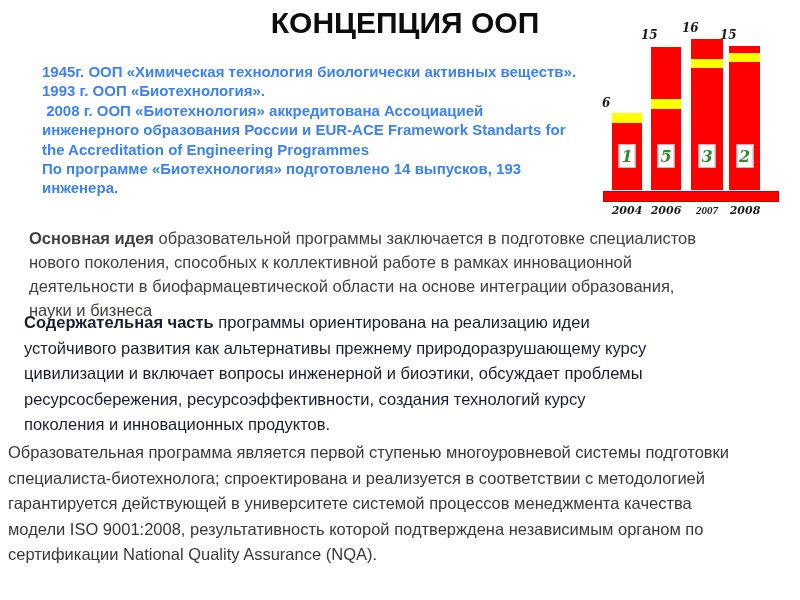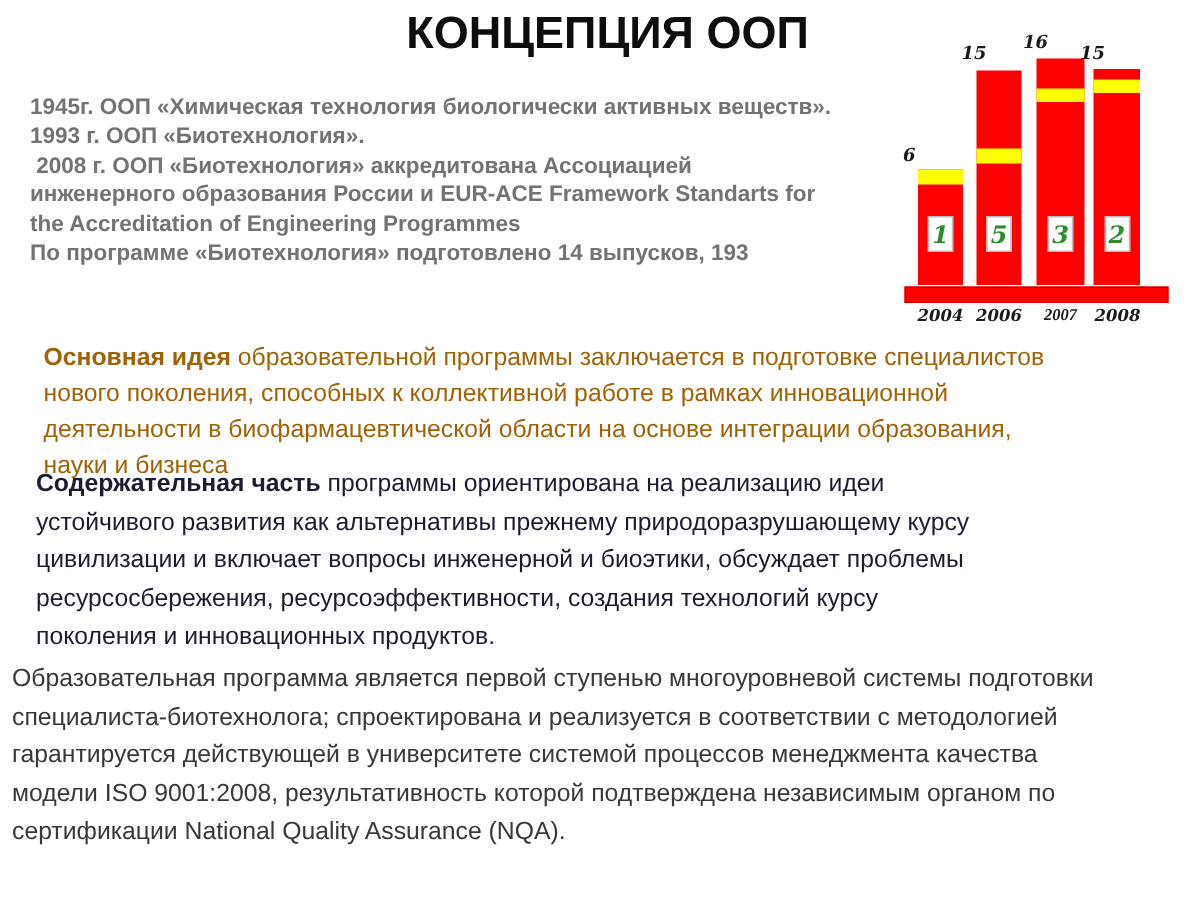--- a/index.html
+++ b/index.html
@@ -22,35 +22,35 @@
     font-size: 30px;
     font-weight: bold;
     color: #0d0d0d;
     letter-spacing: 0px;
   }
   .line { white-space: pre; }
 
   
   .history {
     position: absolute;
-    left: 20px;
+    left: 42px;
     top: 62px;
     font-size: 15px;
     font-weight: bold;
-    color: #737373;
+    color: #3b82f6;
     line-height: 19.4px;
   }
 
   
   .main-idea {
     position: absolute;
     left: 29px;
     top: 226px;
     font-size: 16.5px;
-    color: #a16207;
+    color: #404040;
     line-height: 24px;
   }
   .main-idea .lead, .content-part .lead { font-weight: bold; }
 
   
   .content-part {
     position: absolute;
     left: 24px;
     top: 310px;
     font-size: 16.5px;
@@ -163,20 +163,21 @@
 
   <h1 class="slide-title">КОНЦЕПЦИЯ ООП</h1>
 
   <div class="history">
     <div class="line">1945г. ООП «Химическая технология биологически активных веществ».</div>
     <div class="line">1993 г. ООП «Биотехнология».</div>
     <div class="line"> 2008 г. ООП «Биотехнология» аккредитована Ассоциацией</div>
     <div class="line">инженерного образования России и EUR-ACE Framework Standarts for</div>
     <div class="line">the Accreditation of Engineering Programmes</div>
     <div class="line">По программе «Биотехнология» подготовлено 14 выпусков, 193</div>
+    <div class="line">инженера.</div>
   </div>
 
   <div class="chart">
     <div class="bar-value val-0">6</div>
     <div class="bar-value val-1">15</div>
     <div class="bar-value val-2">16</div>
     <div class="bar-value val-3">15</div>
 
     <div class="bar bar-b0">
       <div class="stripe"></div>

